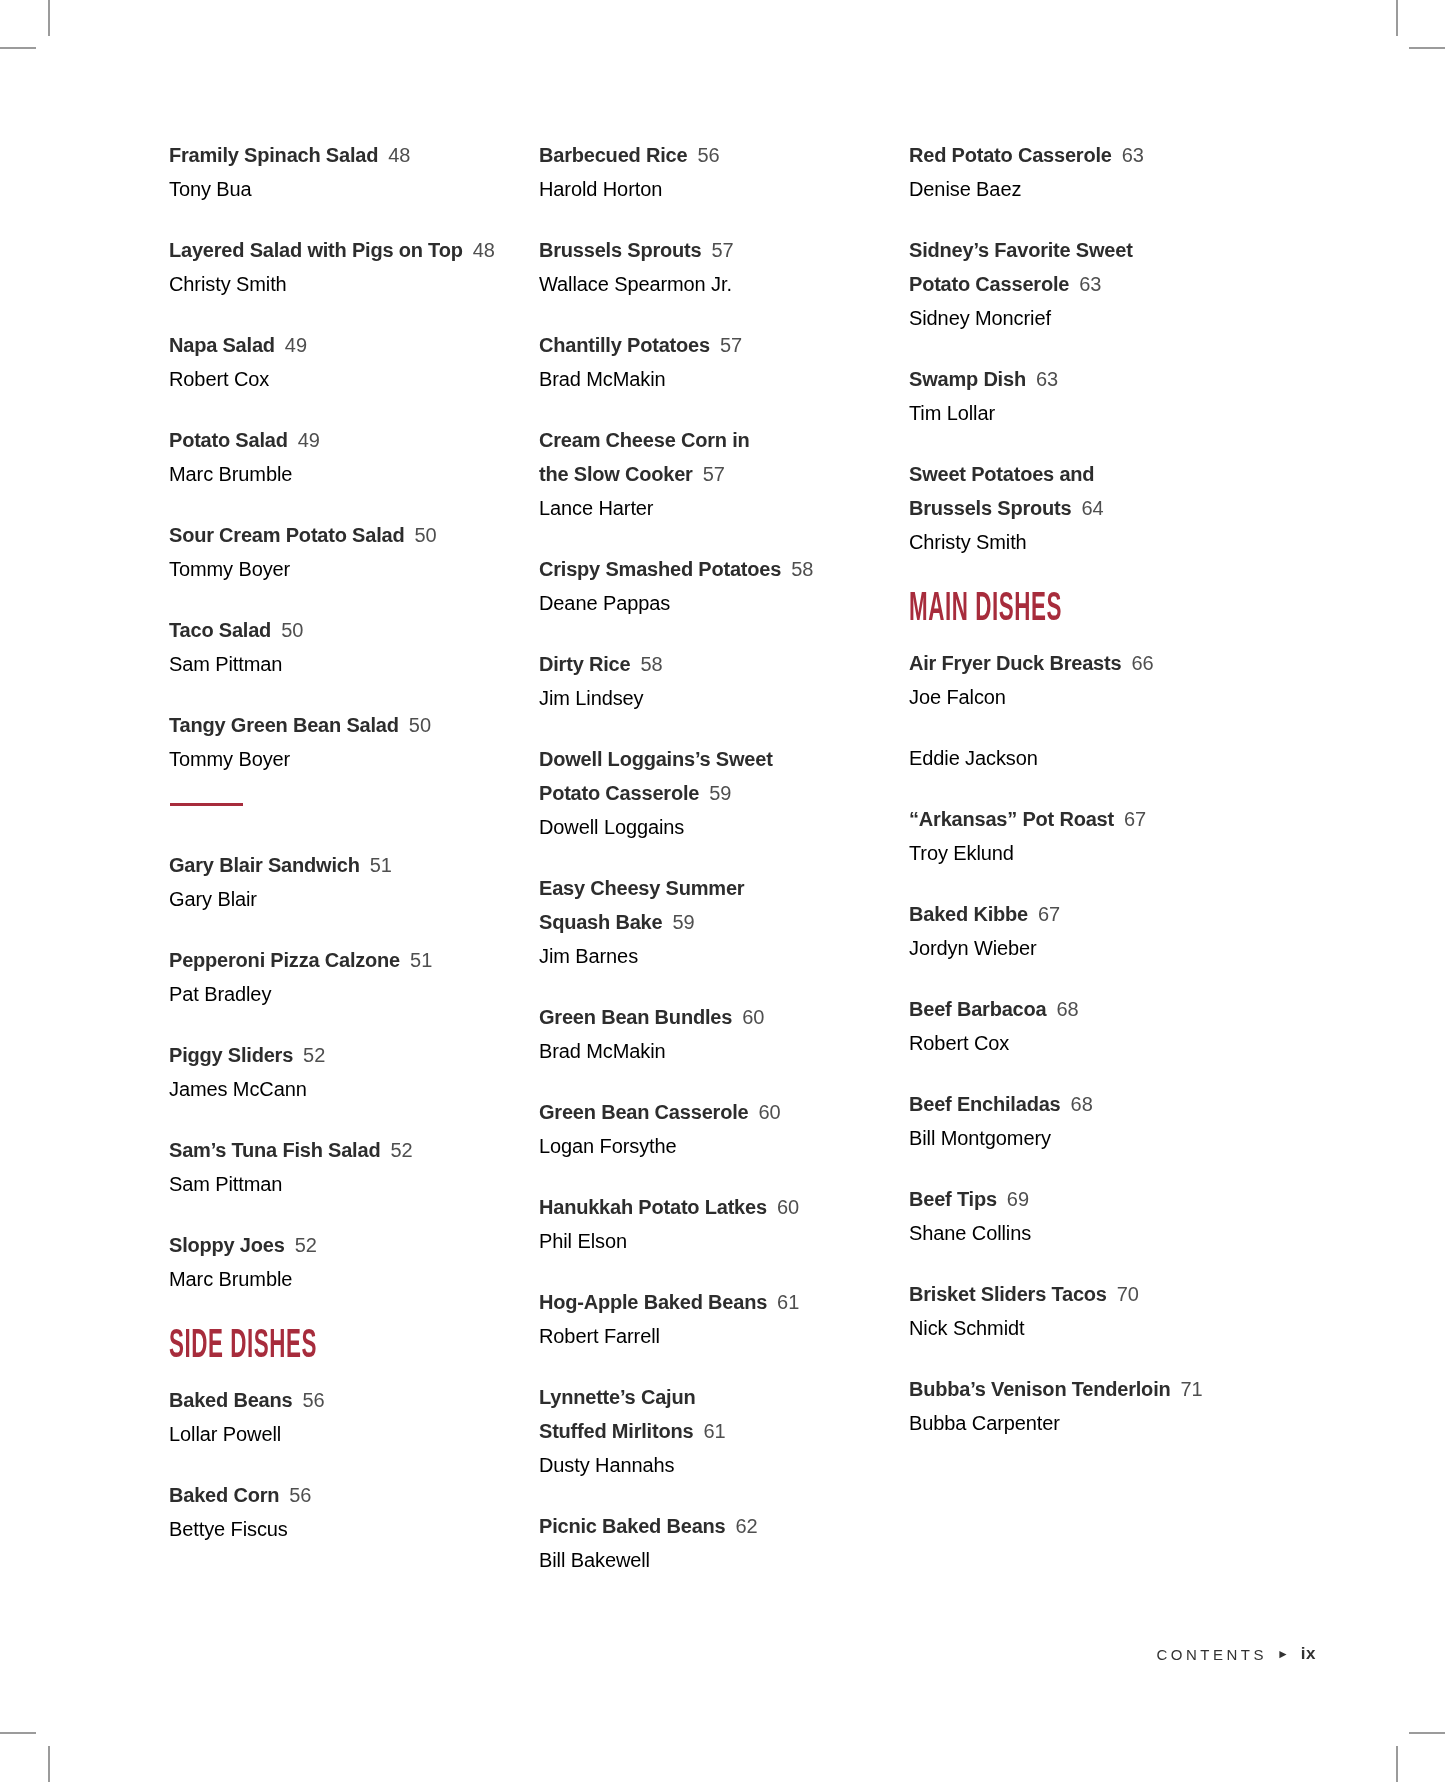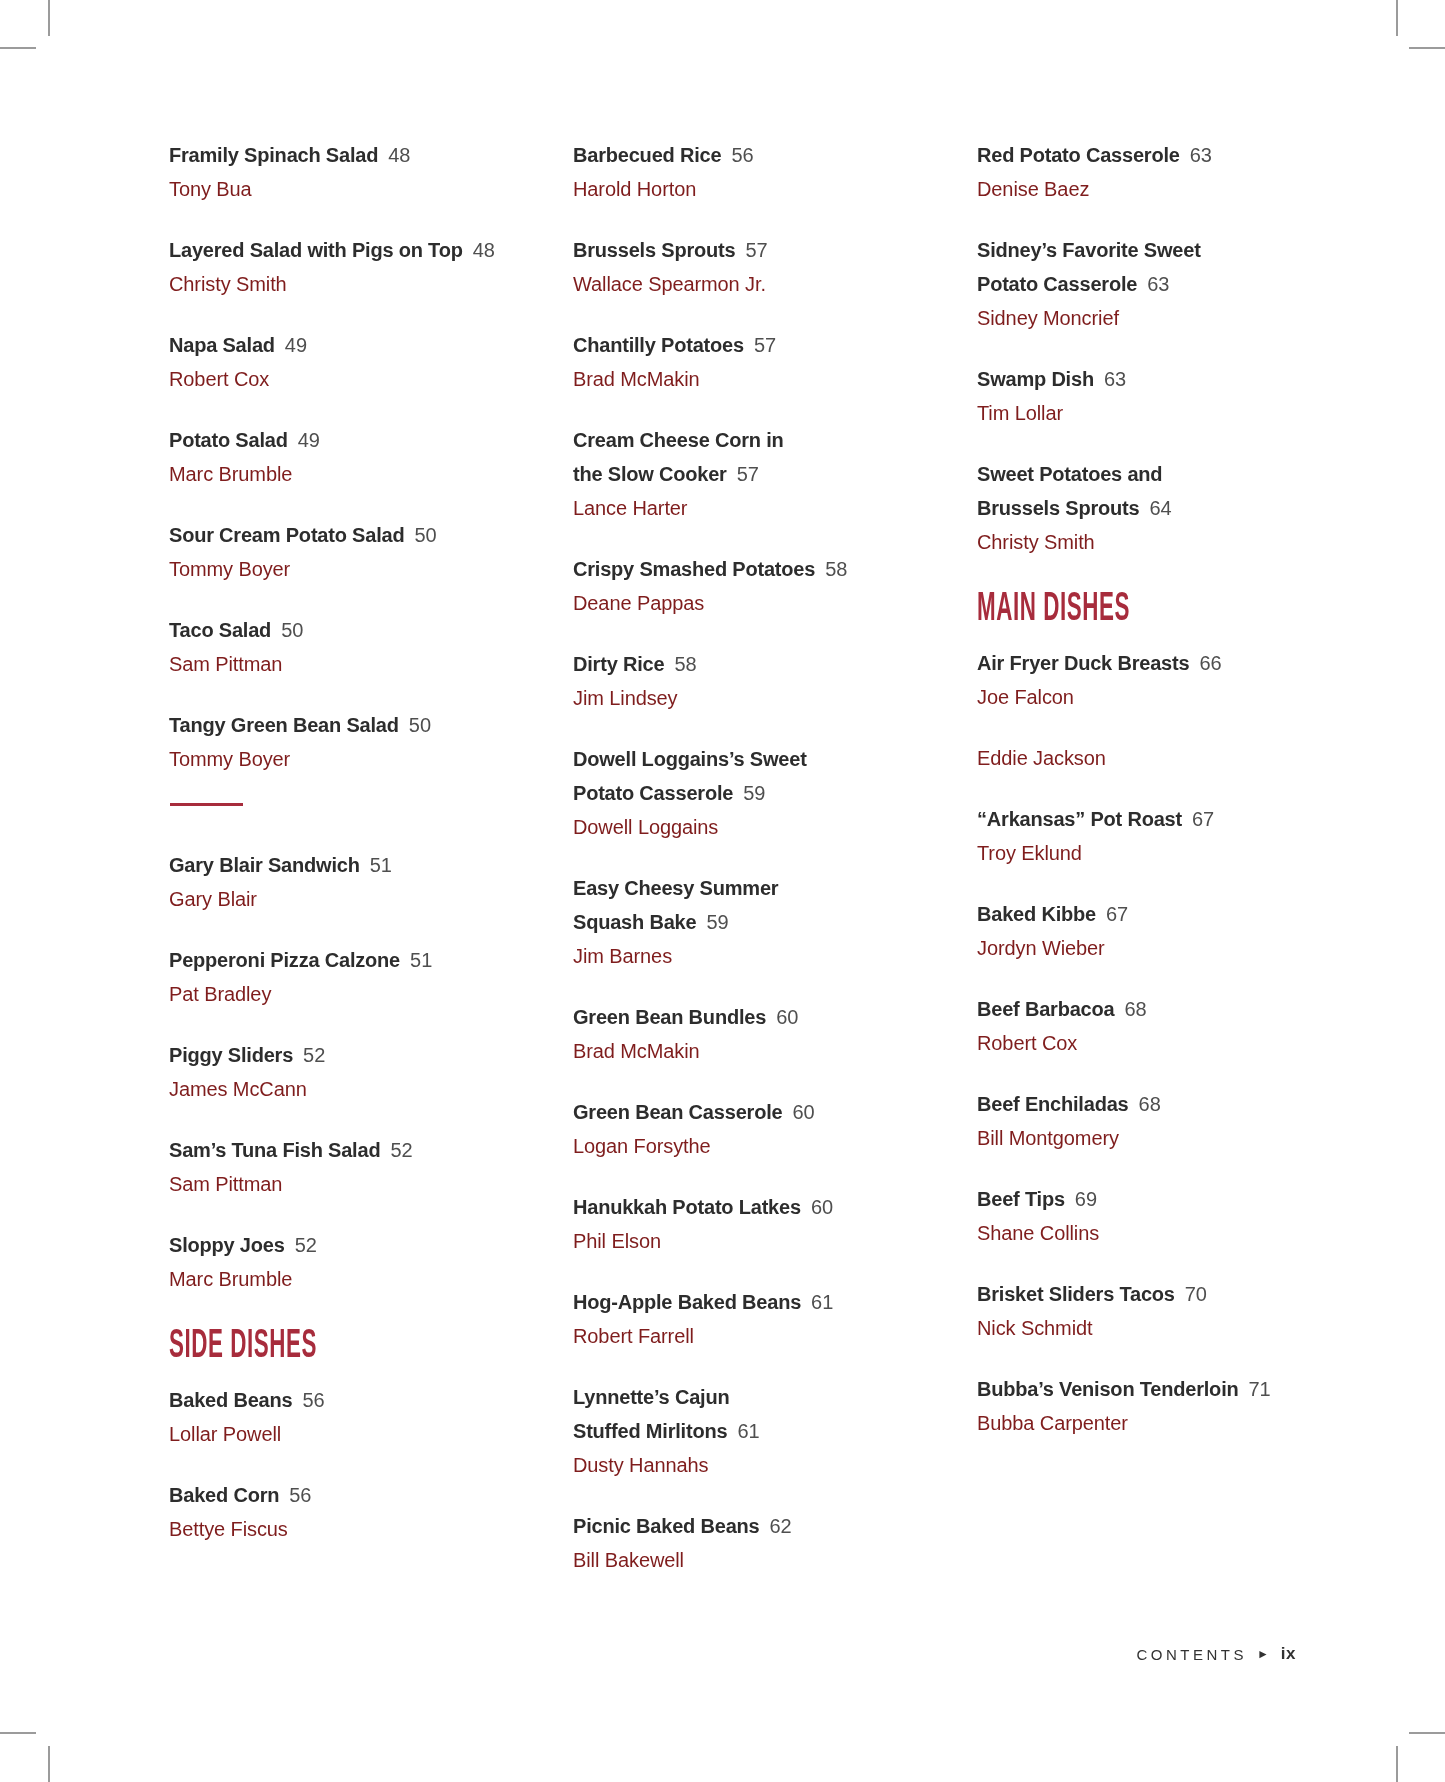--- a/index.html
+++ b/index.html
@@ -16,54 +16,54 @@
   .crop.tl-h { left:0;     top:47px;   width:36px; height:2px;  }
   .crop.tr-v { left:1396px;top:0;      width:2px;  height:36px; }
   .crop.tr-h { left:1409px;top:47px;   width:36px; height:2px;  }
   .crop.bl-h { left:0;     top:1732px; width:36px; height:2px;  }
   .crop.bl-v { left:48px;  top:1746px; width:2px;  height:36px; }
   .crop.br-h { left:1409px;top:1732px; width:36px; height:2px;  }
   .crop.br-v { left:1396px;top:1746px; width:2px;  height:36px; }
 
   .columns {
     position:absolute; left:169px; top:138px;
-    display:flex; gap:44px;
+    display:flex; gap:10px;
   }
   .col { width:360px; }
 
   .entry { margin:0 0 27px 0; }
   .title-line {
     font-size:20px; line-height:34px; font-weight:bold;
     color:#2d2d2d; letter-spacing:-0.2px;
   }
   .title { white-space:pre-line; }
   .pagenum {
     font-weight:normal; color:#4f4f4f;
     margin-left:10px; letter-spacing:0;
   }
   .author {
     font-size:20px; line-height:34px; font-weight:normal;
-    color:#7f1d1d; letter-spacing:-0.1px;
+    color:#000000; letter-spacing:-0.1px;
   }
 
   .section-heading {
     font-size:40px; line-height:40px; font-weight:bold;
     color:#A72C3C;
     transform:scaleX(0.56); transform-origin:0 0;
     letter-spacing:1px; white-space:nowrap;
     margin:14px 0 20px 0;
   }
 
   .divider {
     width:73px; height:3px; background:#A72C3C;
     margin:0 0 42px 1px;
   }
 
   .footer {
-    position:absolute; top:1644px; right:149px;
+    position:absolute; top:1644px; right:129px;
     display:flex; align-items:center;
     color:#323232;
   }
   .footer .label { font-size:15px; letter-spacing:3.5px; }
   .footer .arrow { font-size:12px; margin:0 12px 0 10px; color:#323232; }
   .footer .folio { font-size:17px; font-weight:bold; letter-spacing:0.5px; }
 </style>
 </head>
 <body>
 

